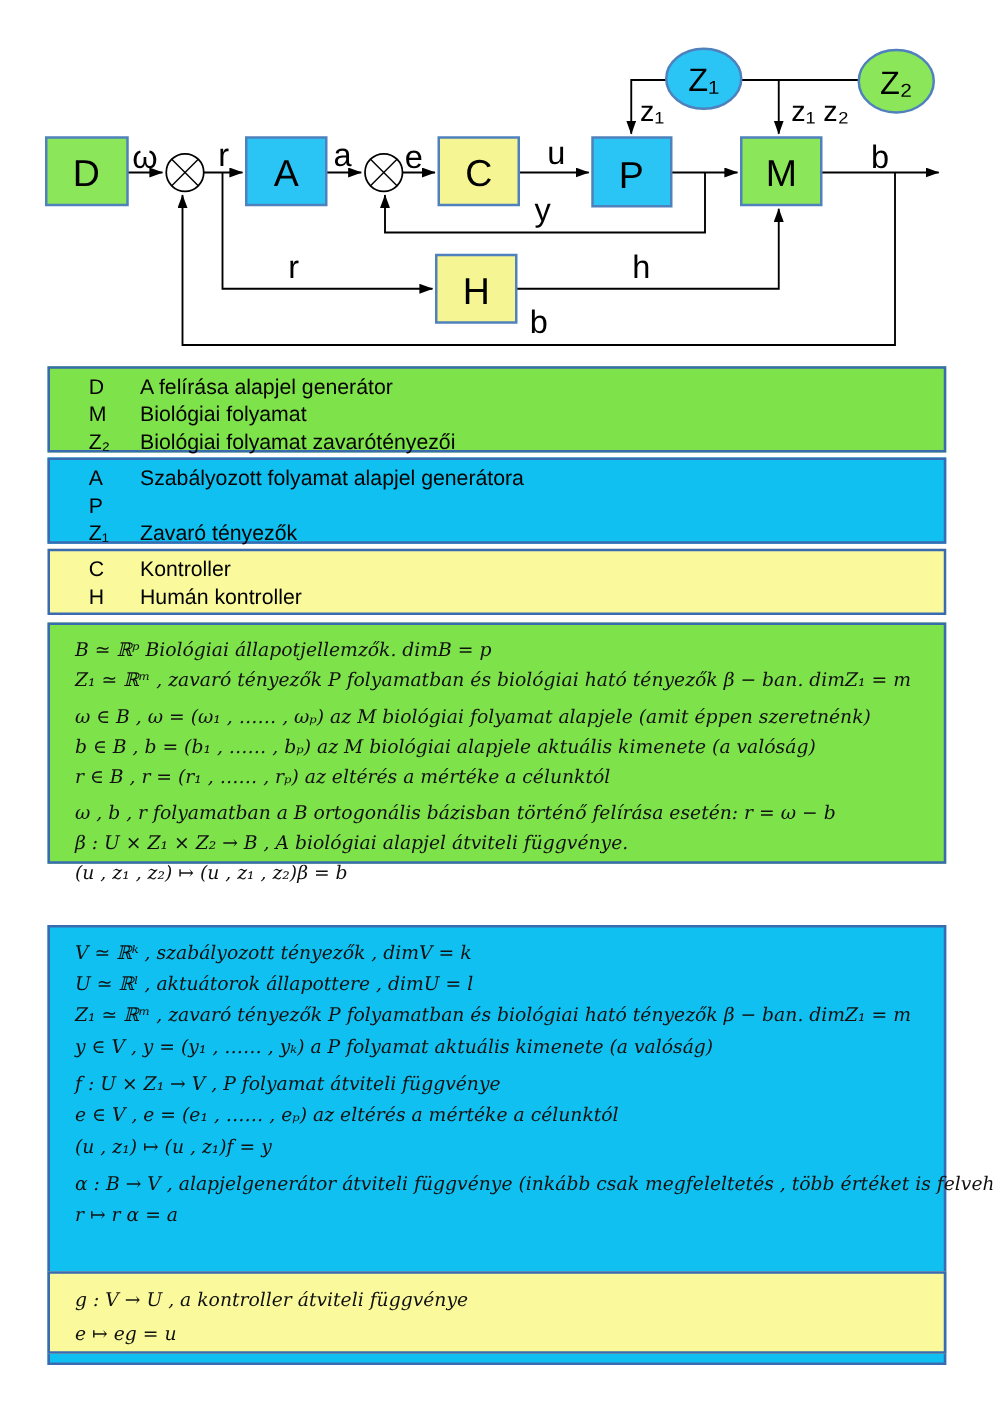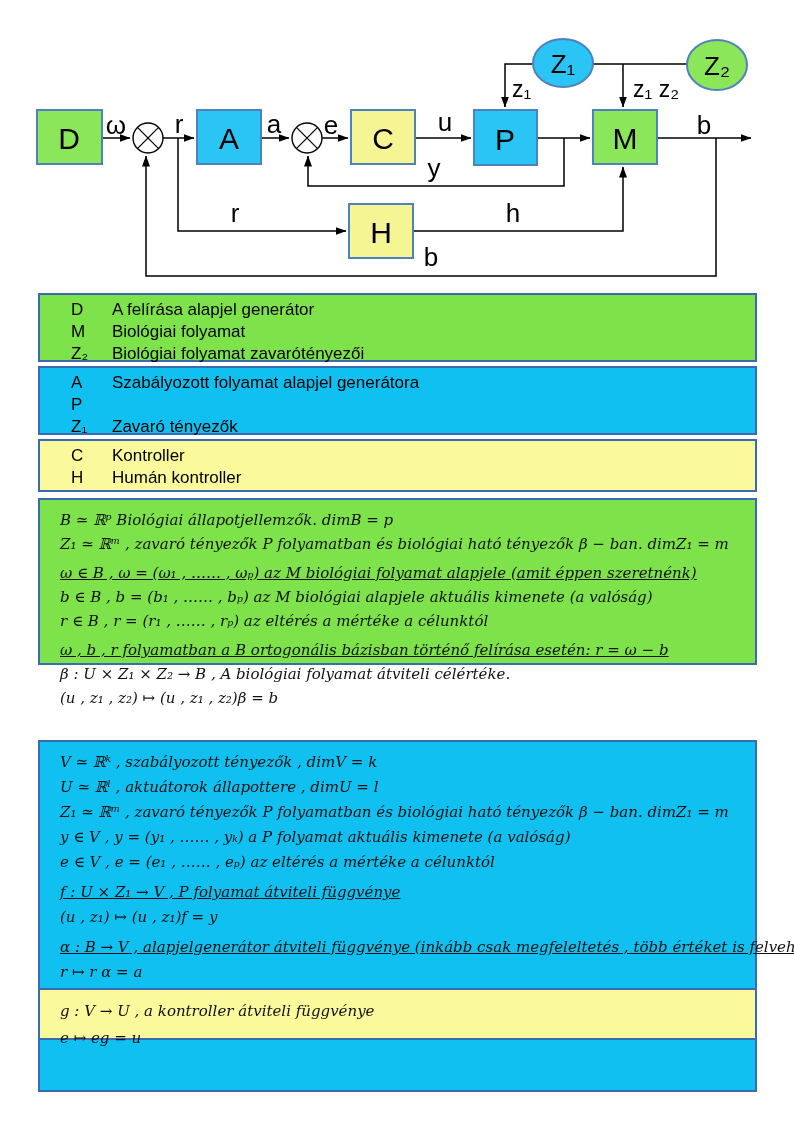--- a/index.html
+++ b/index.html
@@ -29,21 +29,21 @@
   .lrow{display:flex;line-height:22px;}
   .lsym{margin-left:31px;width:41px;flex:0 0 auto;}
   .ltext{flex:1;}
   .mathp{
     padding:8px 0 0 20px;color:#101010;
     font-family:"DejaVu Serif",serif;font-style:italic;font-size:15px;
   }
   .mline{line-height:24px;white-space:nowrap;}
   .mathp.wide .mline{line-height:25px;}
   .mathp.short .mline{line-height:27px;}
-  .gap{margin-top:5px;text-decoration:underline;}
+  .gap{margin-top:5px;}
 </style>
 </head>
 <body>
 
 <svg id="diagram" width="794" height="300" viewBox="0 0 794 300">
   <defs>
     <marker id="arr" markerWidth="13" markerHeight="10" refX="10.5" refY="4" orient="auto" markerUnits="userSpaceOnUse">
       <path d="M0,0 L11,4 L0,8 Z" fill="#000"></path>
     </marker>
   </defs>
@@ -139,39 +139,39 @@
   <div class="lrow">
     <span class="lsym">C</span>
     <span class="ltext">Kontroller</span>
   </div>
   <div class="lrow">
     <span class="lsym">H</span>
     <span class="ltext">Humán kontroller</span>
   </div>
 </div>
 
-<div class="panel p-green mathp" style="top:498px;height:167px">
+<div class="panel p-green mathp" style="top:498px;height:193px">
   <div class="mline">B ≃ ℝᵖ Biológiai állapotjellemzők.  dimB = p</div>
   <div class="mline">Z₁ ≃ ℝᵐ , zavaró tényezők P folyamatban és biológiai ható tényezők β − ban.  dimZ₁ = m</div>
   <div class="mline gap">ω ∈ B , ω = (ω₁ , …… , ωₚ) az M biológiai folyamat alapjele (amit éppen szeretnénk)</div>
   <div class="mline">b ∈ B , b = (b₁ , …… , bₚ) az M biológiai alapjele aktuális kimenete (a valóság)</div>
   <div class="mline">r ∈ B , r = (r₁ , …… , rₚ) az eltérés a mértéke a célunktól</div>
   <div class="mline gap">ω , b , r folyamatban a B ortogonális bázisban történő felírása esetén:  r = ω − b</div>
-  <div class="mline">β : U × Z₁ × Z₂ → B ,  A biológiai folyamat átviteli célértéke.</div>
+  <div class="mline">β : U × Z₁ × Z₂ → B ,  A biológiai alapjel átviteli függvénye.</div>
   <div class="mline">(u , z₁ , z₂) ↦ (u , z₁ , z₂)β = b</div>
 </div>
 
 <div class="panel p-cyan mathp wide" style="top:740px;height:352px">
   <div class="mline">V ≃ ℝᵏ , szabályozott tényezők ,  dimV = k</div>
   <div class="mline">U ≃ ℝˡ , aktuátorok állapottere ,  dimU = l</div>
   <div class="mline">Z₁ ≃ ℝᵐ , zavaró tényezők P folyamatban és biológiai ható tényezők β − ban.  dimZ₁ = m</div>
   <div class="mline">y ∈ V , y = (y₁ , …… , yₖ) a P folyamat aktuális kimenete (a valóság)</div>
+  <div class="mline gap">f : U × Z₁ → V , P folyamat átviteli függvénye</div>
   <div class="mline">e ∈ V , e = (e₁ , …… , eₚ) az eltérés a mértéke a célunktól</div>
-  <div class="mline gap">f : U × Z₁ → V , P folyamat átviteli függvénye</div>
   <div class="mline">(u , z₁) ↦ (u , z₁)f = y</div>
   <div class="mline gap">α : B → V , alapjelgenerátor átviteli függvénye (inkább csak megfeleltetés , több értéket is felvehet)</div>
   <div class="mline">r ↦ r α = a</div>
 </div>
 
-<div class="panel p-yellow mathp short" style="top:988px;height:52px">
+<div class="panel p-yellow mathp short" style="top:1017px;height:66px">
   <div class="mline">g : V → U , a kontroller átviteli függvénye</div>
   <div class="mline">e ↦ eg = u</div>
 </div>
 
 </body></html>

